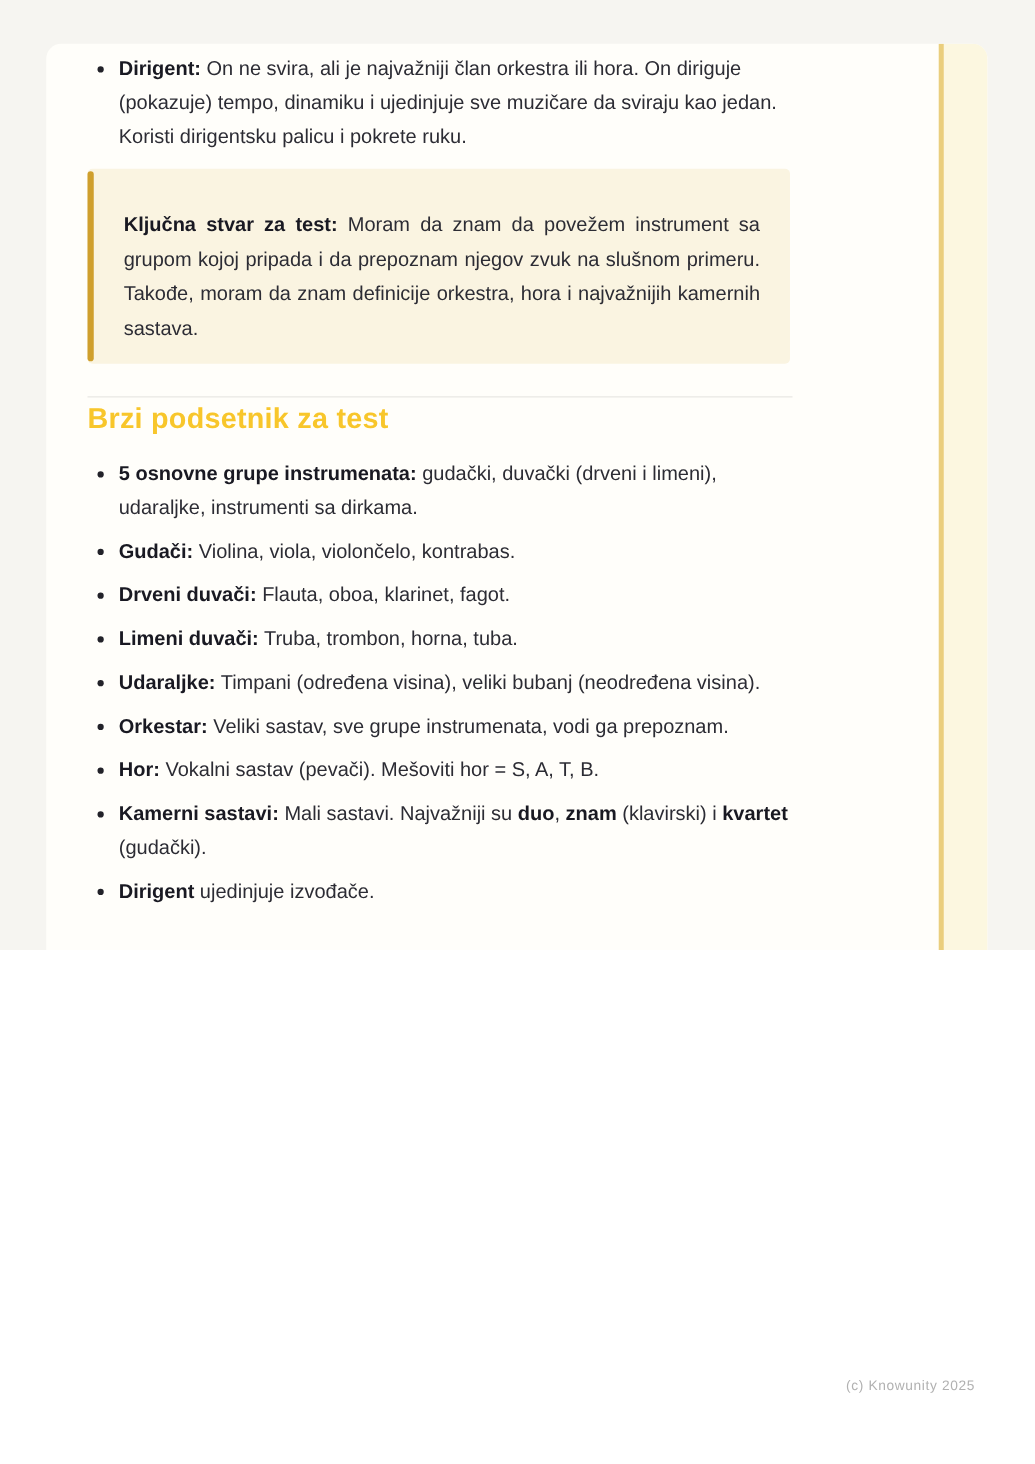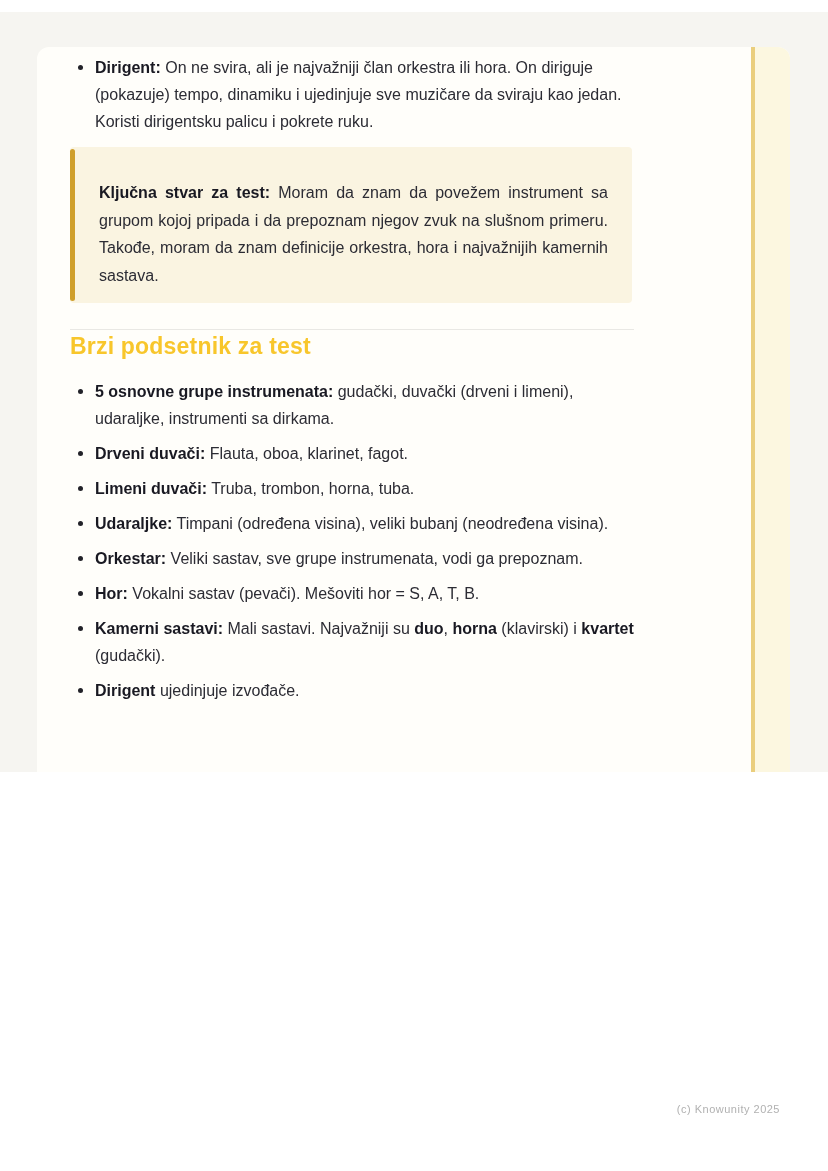--- a/index.html
+++ b/index.html
@@ -8,21 +8,21 @@
     --muted:#b1b1b1; --region-bg:#f6f5f1; --card-bg:#fffefa; --divider:#e9e8e4;
   }
   *{margin:0;padding:0;box-sizing:border-box;}
   html,body{width:828px;height:1171px;}
   body{
     position:relative;background:#ffffff;overflow:hidden;
     font-family:"Liberation Sans","DejaVu Sans",sans-serif;
     color:var(--text);
   }
   .note-region{
-    position:absolute;left:0;top:12px;width:828px;height:760px;
+    position:absolute;left:0;top:0;width:828px;height:760px;
     background:var(--region-bg);
   }
   .card{
     position:absolute;left:37px;top:35px;width:753px;height:725px;
     background:var(--card-bg);border-radius:12px 12px 0 0;overflow:hidden;
   }
   .edge-strip{
     position:absolute;top:0;right:0;bottom:0;width:39px;
     background:var(--strip-bg);border-left:4px solid var(--strip-line);
   }
@@ -80,26 +80,27 @@
         <div class="callout">
           <p><span class="b">Ključna stvar za test:</span><span> Moram da znam da povežem instrument sa grupom kojoj pripada i da prepoznam njegov zvuk na slušnom primeru. Takođe, moram da znam definicije orkestra, hora i najvažnijih kamernih sastava.</span></p>
         </div>
 
         <hr class="divider">
 
         <h2 class="section-heading">Brzi podsetnik za test</h2>
 
         <ul class="bullets spaced summary">
             <li><span class="b">5 osnovne grupe instrumenata:</span><span> gudački, duvački (drveni i limeni), udaraljke, instrumenti sa dirkama.</span></li>
+            <li><span class="b">Gudači:</span><span> Violina, viola, violončelo, kontrabas.</span></li>
             <li><span class="b">Drveni duvači:</span><span> Flauta, oboa, klarinet, fagot.</span></li>
             <li><span class="b">Limeni duvači:</span><span> Truba, trombon, horna, tuba.</span></li>
             <li><span class="b">Udaraljke:</span><span> Timpani (određena visina), veliki bubanj (neodređena visina).</span></li>
             <li><span class="b">Orkestar:</span><span> Veliki sastav, sve grupe instrumenata, vodi ga prepoznam.</span></li>
             <li><span class="b">Hor:</span><span> Vokalni sastav (pevači). Mešoviti hor = S, A, T, B.</span></li>
-            <li><span class="b">Kamerni sastavi:</span><span> Mali sastavi. Najvažniji su </span><span class="b">duo</span><span>, </span><span class="b">horna</span><span> (klavirski) i </span><span class="b">kvartet</span><span> (gudački).</span></li>
+            <li><span class="b">Kamerni sastavi:</span><span> Mali sastavi. Najvažniji su </span><span class="b">duo</span><span>, </span><span class="b">znam</span><span> (klavirski) i </span><span class="b">kvartet</span><span> (gudački).</span></li>
             <li><span class="b">Dirigent</span><span> ujedinjuje izvođače.</span></li>
           </ul>
 
       </div>
     </div>
     <div class="edge-strip"></div>
   </div>
 </div>
 
 <div class="footer">(c) Knowunity 2025</div>

